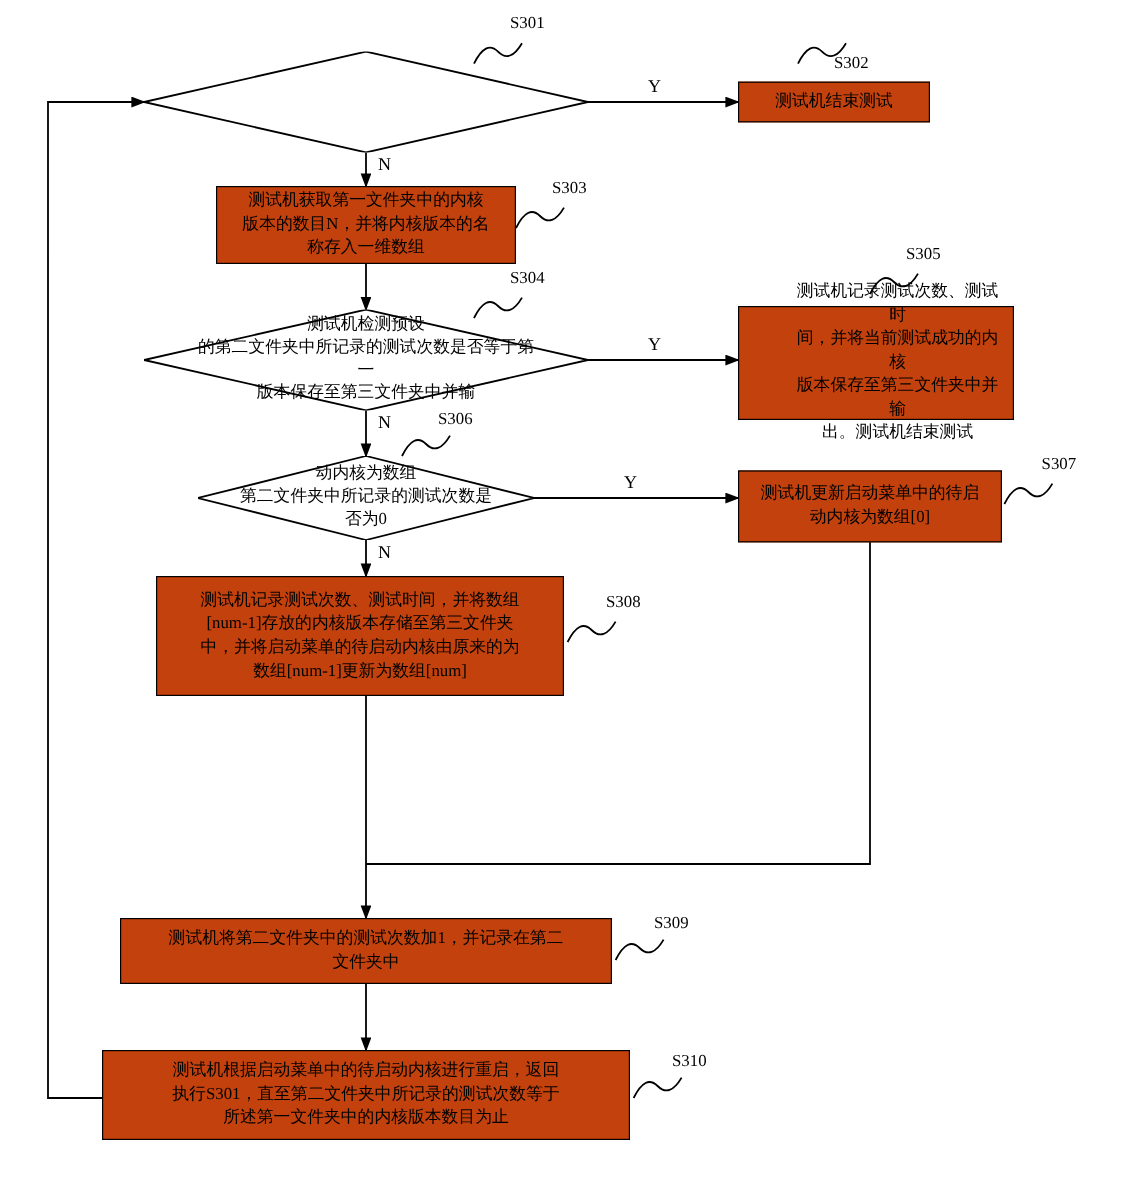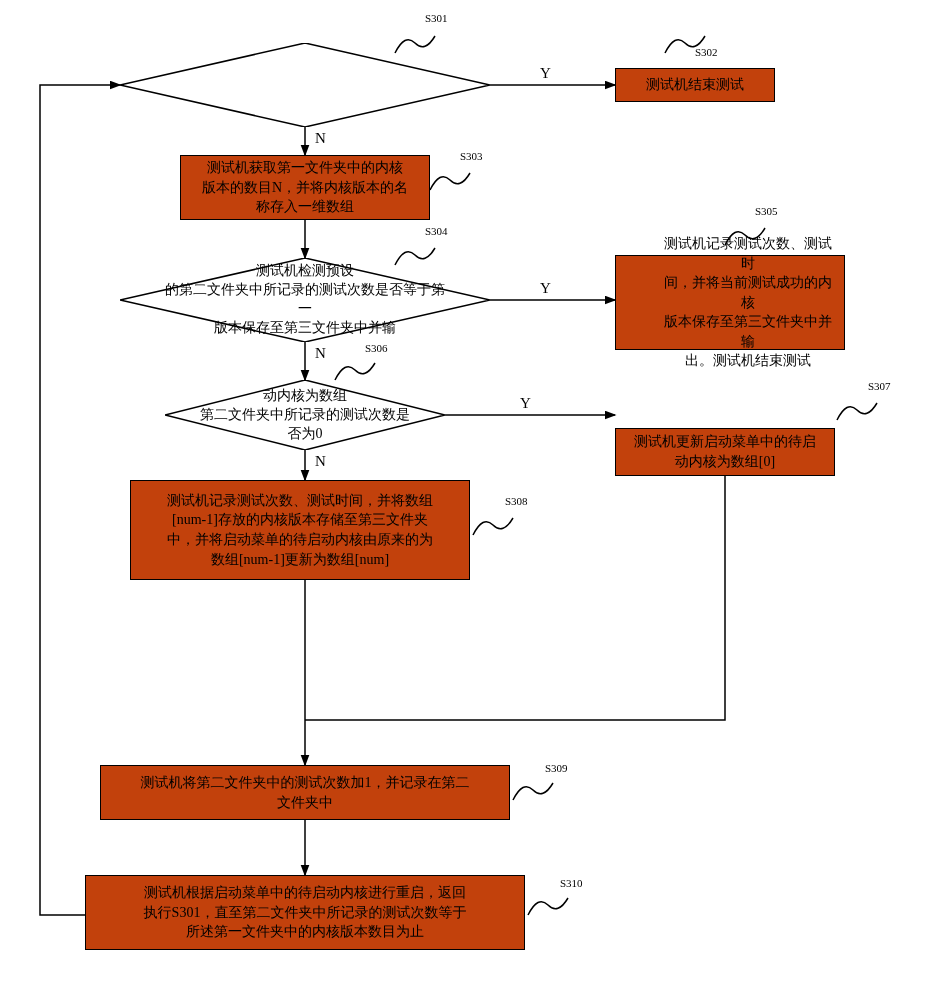--- a/index.html
+++ b/index.html
@@ -38,21 +38,21 @@
     position: absolute;
     width: 100%;
     top: 50%;
     transform: translateY(-50%);
     text-align: center;
     line-height: 1.35;
     padding: 0 40px;
   }
   .label {
     position: absolute;
-    font-size: 11px;
+    font-size: 14px;
     font-family: "Times New Roman", serif;
   }
   .yn {
     position: absolute;
     font-size: 15px;
   }
   svg.connectors {
     position: absolute;
     top: 0; left: 0;
     pointer-events: none;
@@ -130,21 +130,21 @@
 
   <div class="diamond-wrap" style="left:145px; top:360px; width:280px; height:70px;">
     <svg class="diamond-svg" width="280" height="70">
       <polygon points="140,0 280,35 140,70 0,35" fill="#fff" stroke="#000" stroke-width="1.5"></polygon>
     </svg>
     <div class="diamond-text" style="white-space:pre-line; padding:0 30px;">动内核为数组
 第二文件夹中所记录的测试次数是
 否为0</div>
   </div>
 
-  <div class="node" style="left:595px; top:372px; width:220px; height:48px; white-space:pre-line;margin-top:36px;">
+  <div class="node" style="left:595px; top:372px; width:220px; height:60px; white-space:pre-line;">
     <span style="white-space:pre-line;">测试机更新启动菜单中的待启
 动内核为数组[0]</span>
   </div>
 
   <div class="node" style="left:110px; top:460px; width:340px; height:100px; white-space:pre-line;">
     <span style="white-space:pre-line;">测试机记录测试次数、测试时间，并将数组
 [num-1]存放的内核版本存储至第三文件夹
 中，并将启动菜单的待启动内核由原来的为
 数组[num-1]更新为数组[num]</span>
   </div>

